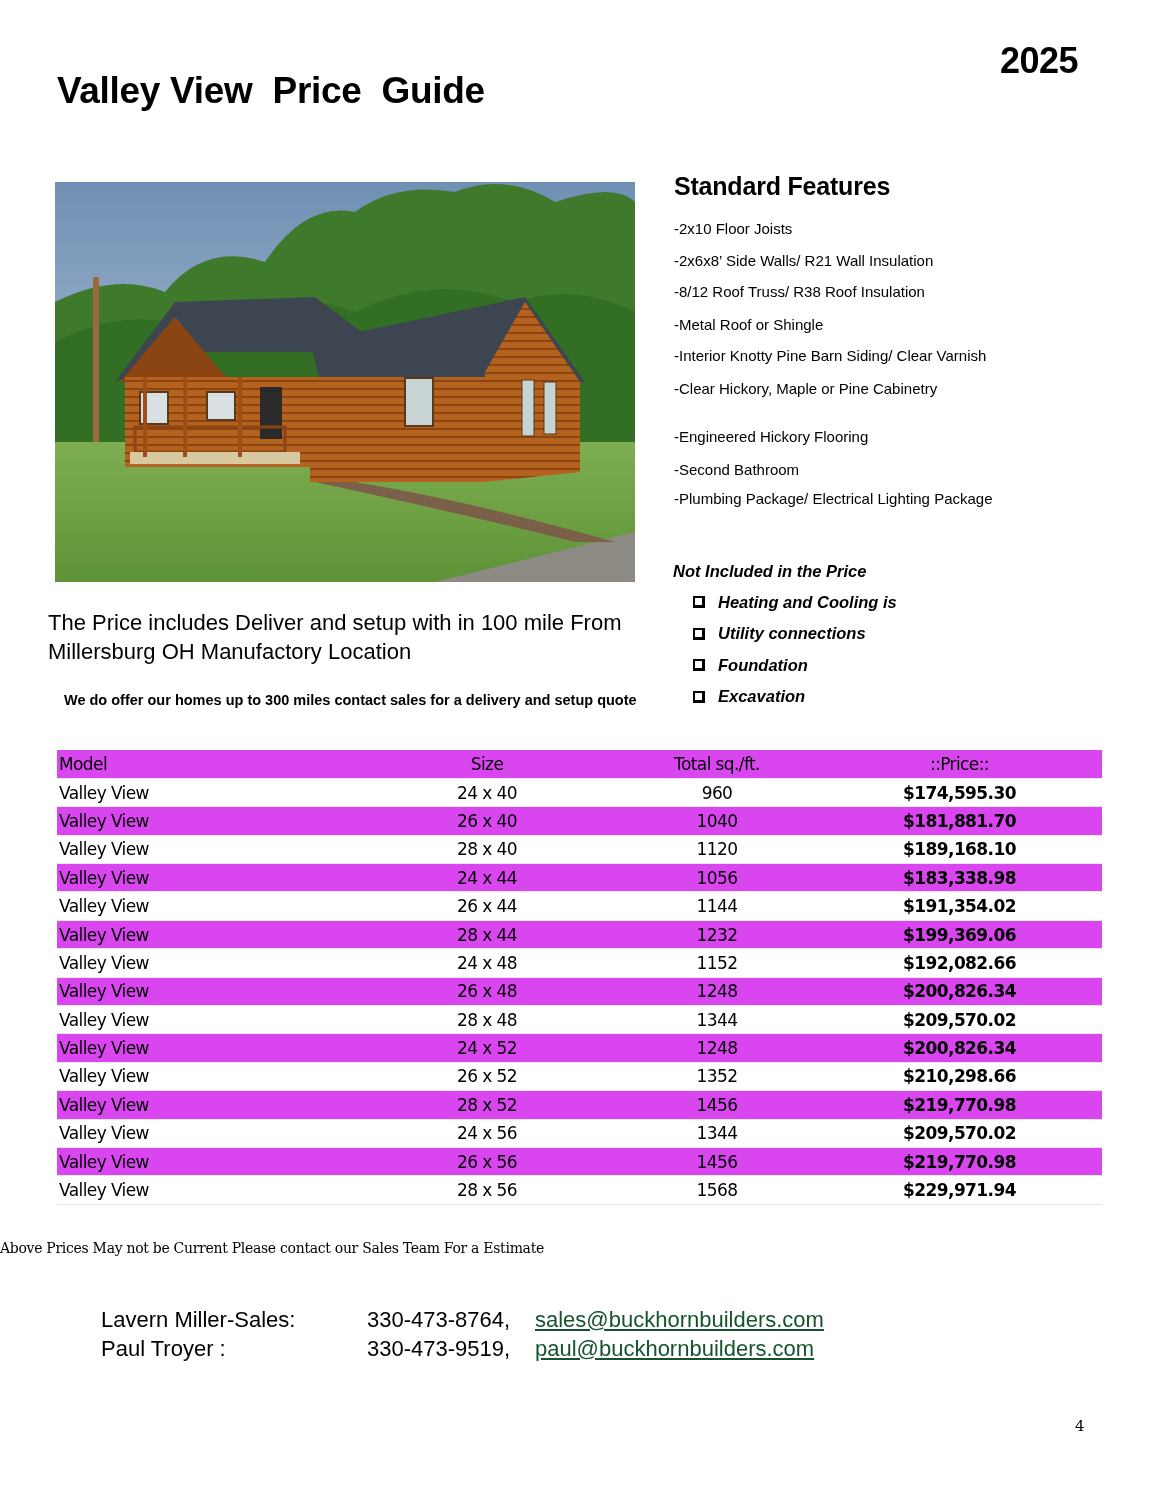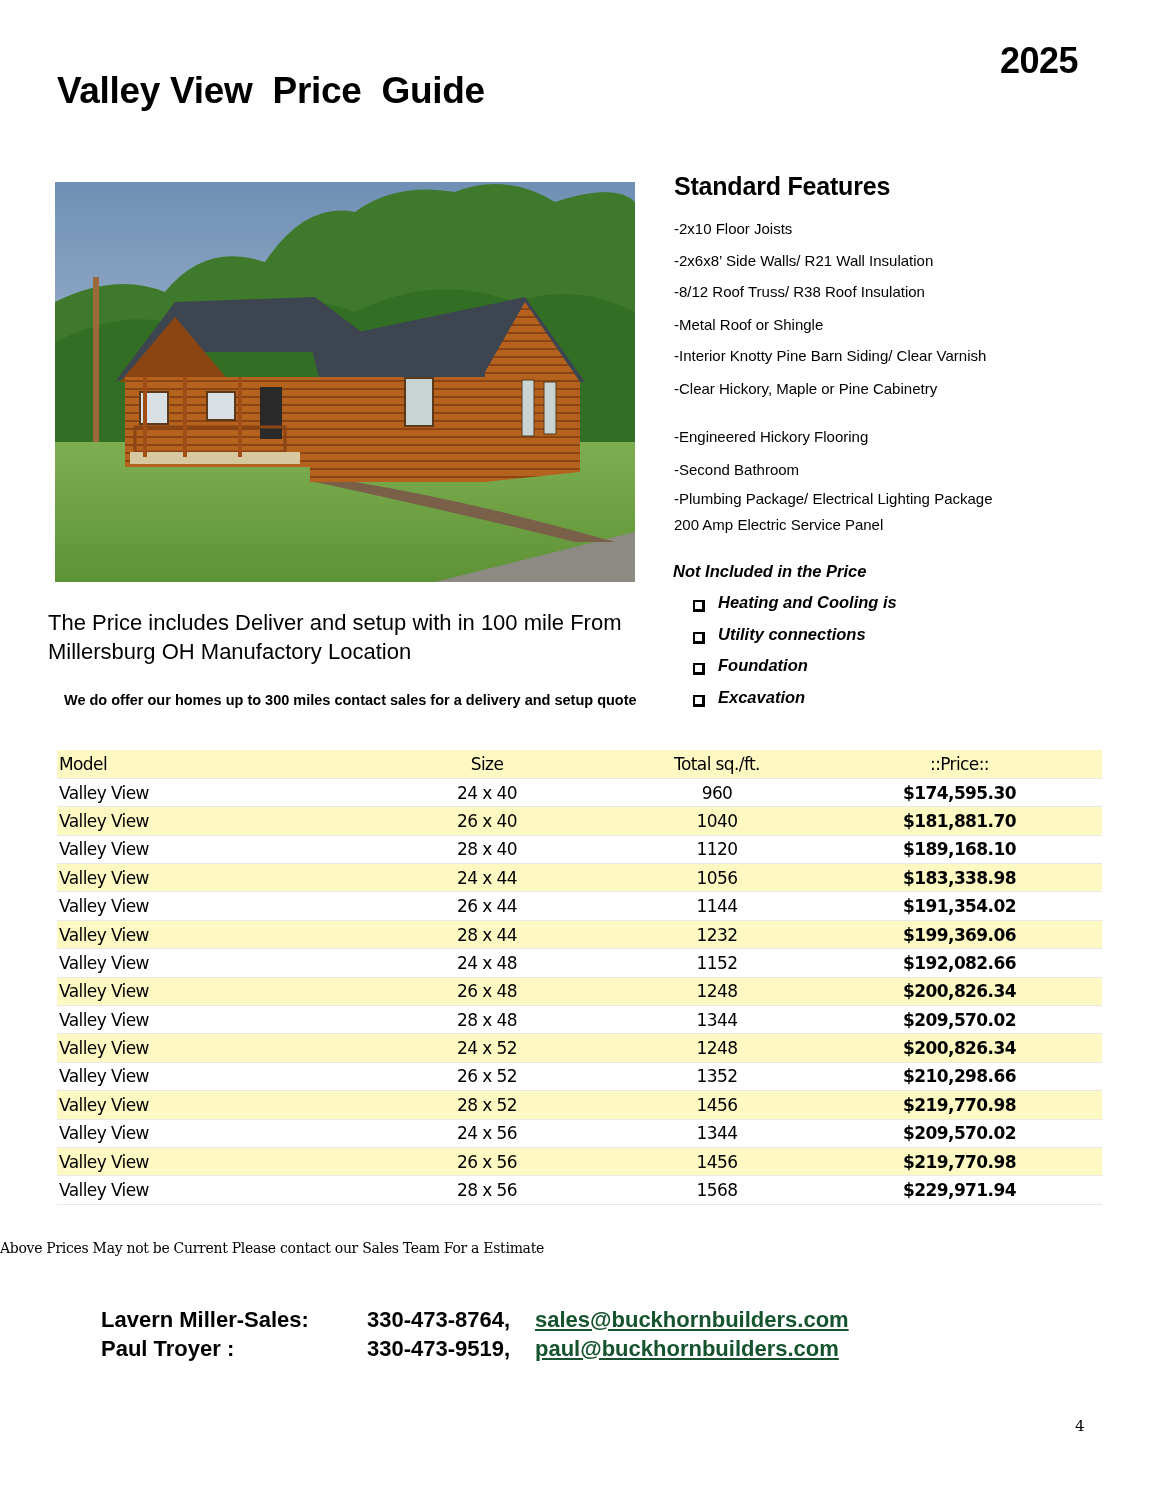--- a/index.html
+++ b/index.html
@@ -12,39 +12,39 @@
   .photo { position: absolute; left: 55px; top: 182px; width: 580px; height: 400px; overflow: hidden; background: #6a9a4a; }
   .photo svg { display: block; width: 100%; height: 100%; }
 
   .features { position: absolute; left: 674px; top: 172px; width: 440px; }
   .features h2 { font-size: 25px; font-weight: bold; margin-bottom: 18px; letter-spacing: -0.2px; }
   .feat-item { font-size: 15px; font-weight: normal; line-height: 20px; }
   .feat-item.gap { margin-top: 12px; }
 
   .notincl { position: absolute; left: 673px; top: 562px; }
   .notincl .nh { font-size: 16.5px; font-weight: bold; font-style: italic; margin-bottom: 11px; }
-  .ni-item { display: flex; align-items: flex-end; font-size: 16.5px; font-weight: bold; font-style: italic; height: 20px; margin-bottom: 11.5px; padding-left: 20px; }
+  .ni-item { display: flex; align-items: center; font-size: 16.5px; font-weight: bold; font-style: italic; height: 20px; margin-bottom: 11.5px; padding-left: 20px; }
   .ni-box { width: 12px; height: 12px; border: 2px solid #000; border-right-width: 3px; border-bottom-width: 3px; margin-right: 13px; flex: none; }
 
   .delivery { position: absolute; left: 48px; top: 608px; font-size: 22px; line-height: 29px; width: 610px; }
   .offer { position: absolute; left: 64px; top: 692px; font-size: 14.5px; font-weight: bold; white-space: nowrap; }
 
   .price-table { position: absolute; left: 57px; top: 750px; width: 1045px; border-collapse: collapse; font-family: "DejaVu Sans", sans-serif; }
   .price-table td { height: 28.4px; font-size: 17px; padding: 0; vertical-align: middle; letter-spacing: -0.6px; }
-  .price-table tr.shade td { background: #fef9c3; }
+  .price-table tr.shade td { background: #d946ef; }
   .price-table tr td { border-bottom: 1px solid #e8e8e8; }
   .c-model { width: 300px; padding-left: 2px !important; text-align: left; }
   .c-size { width: 260px; text-align: center; }
   .c-sqft { width: 200px; text-align: center; }
   .c-price { width: 285px; text-align: center; }
   .price-table td.c-price.bold { font-weight: bold; }
 
   .disclaimer { position: absolute; left: 0; width: 1096px; top: 1240px; font-family: "DejaVu Serif", serif; font-size: 14px; letter-spacing: -0.3px; }
 
-  .contacts { position: absolute; left: 101px; top: 1305px; font-size: 22px; font-weight: bold; }
+  .contacts { position: absolute; left: 101px; top: 1305px; font-size: 22px; font-weight: normal; }
   .contact-row { display: flex; height: 29px; align-items: center; }
   .ct-name { width: 266px; }
   .ct-phone { width: 168px; }
   .ct-email { text-decoration: underline; color: #14532d; }
 
   .page-num { position: absolute; left: 1075px; top: 1417px; font-size: 15px; font-family: "DejaVu Serif", serif; }
 </style>
 </head>
 <body>
 
@@ -98,21 +98,20 @@
   <h2>Standard Features</h2>
   <div class="feat-item">-2x10 Floor Joists</div>
   <div class="feat-item gap">-2x6x8’ Side Walls/ R21 Wall Insulation</div>
   <div class="feat-item gap" style="margin-top:11px">-8/12 Roof Truss/ R38 Roof Insulation</div>
   <div class="feat-item gap" style="margin-top:13px">-Metal Roof or Shingle</div>
   <div class="feat-item gap" style="margin-top:11px">-Interior Knotty Pine Barn Siding/ Clear Varnish</div>
   <div class="feat-item gap" style="margin-top:13px">-Clear Hickory, Maple or Pine Cabinetry</div>
   <div class="feat-item gap" style="margin-top:28px">-Engineered Hickory Flooring</div>
   <div class="feat-item gap" style="margin-top:13px">-Second Bathroom</div>
   <div class="feat-item gap" style="margin-top:9px">-Plumbing Package/ Electrical Lighting Package</div>
-  <div class="feat-item" style="margin-top:6px">200 Amp Electric Service Panel</div>
 </div>
 
 <div class="notincl">
   <div class="nh">Not Included in the Price</div>
   <div class="ni-item">
     <span class="ni-box"></span>
     <span>Heating and Cooling is</span>
   </div>
   <div class="ni-item">
     <span class="ni-box"></span>

